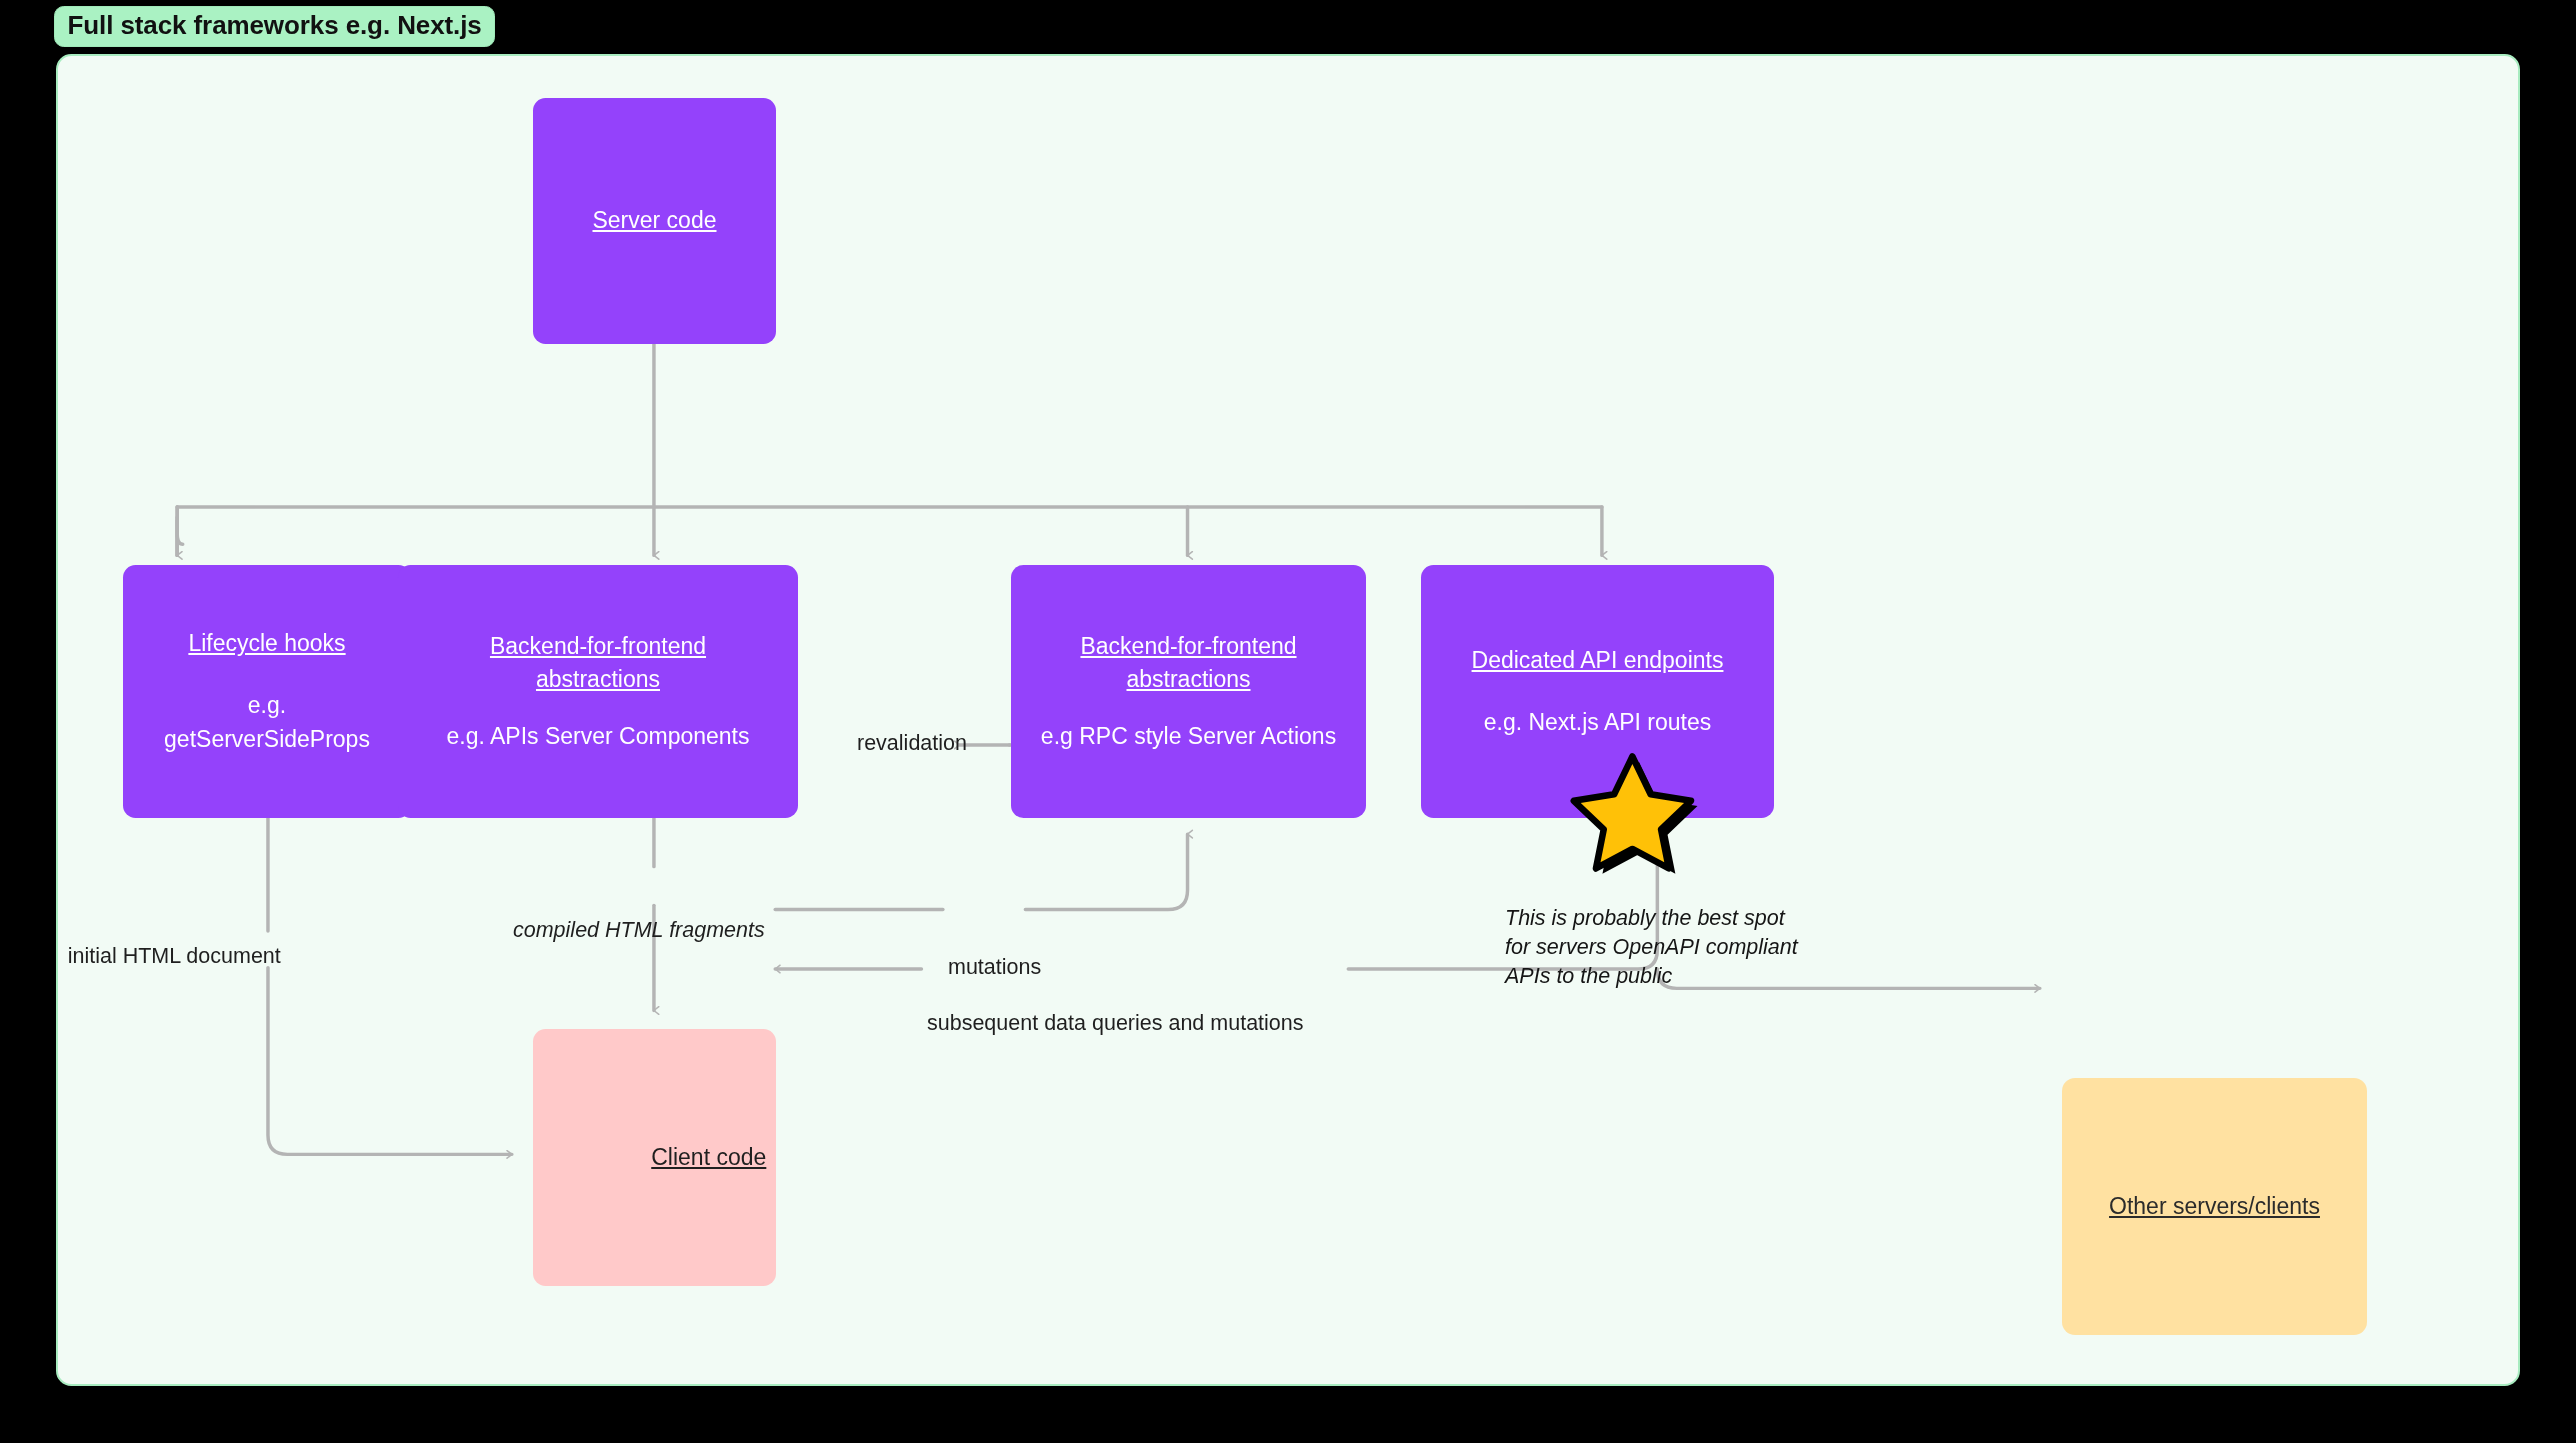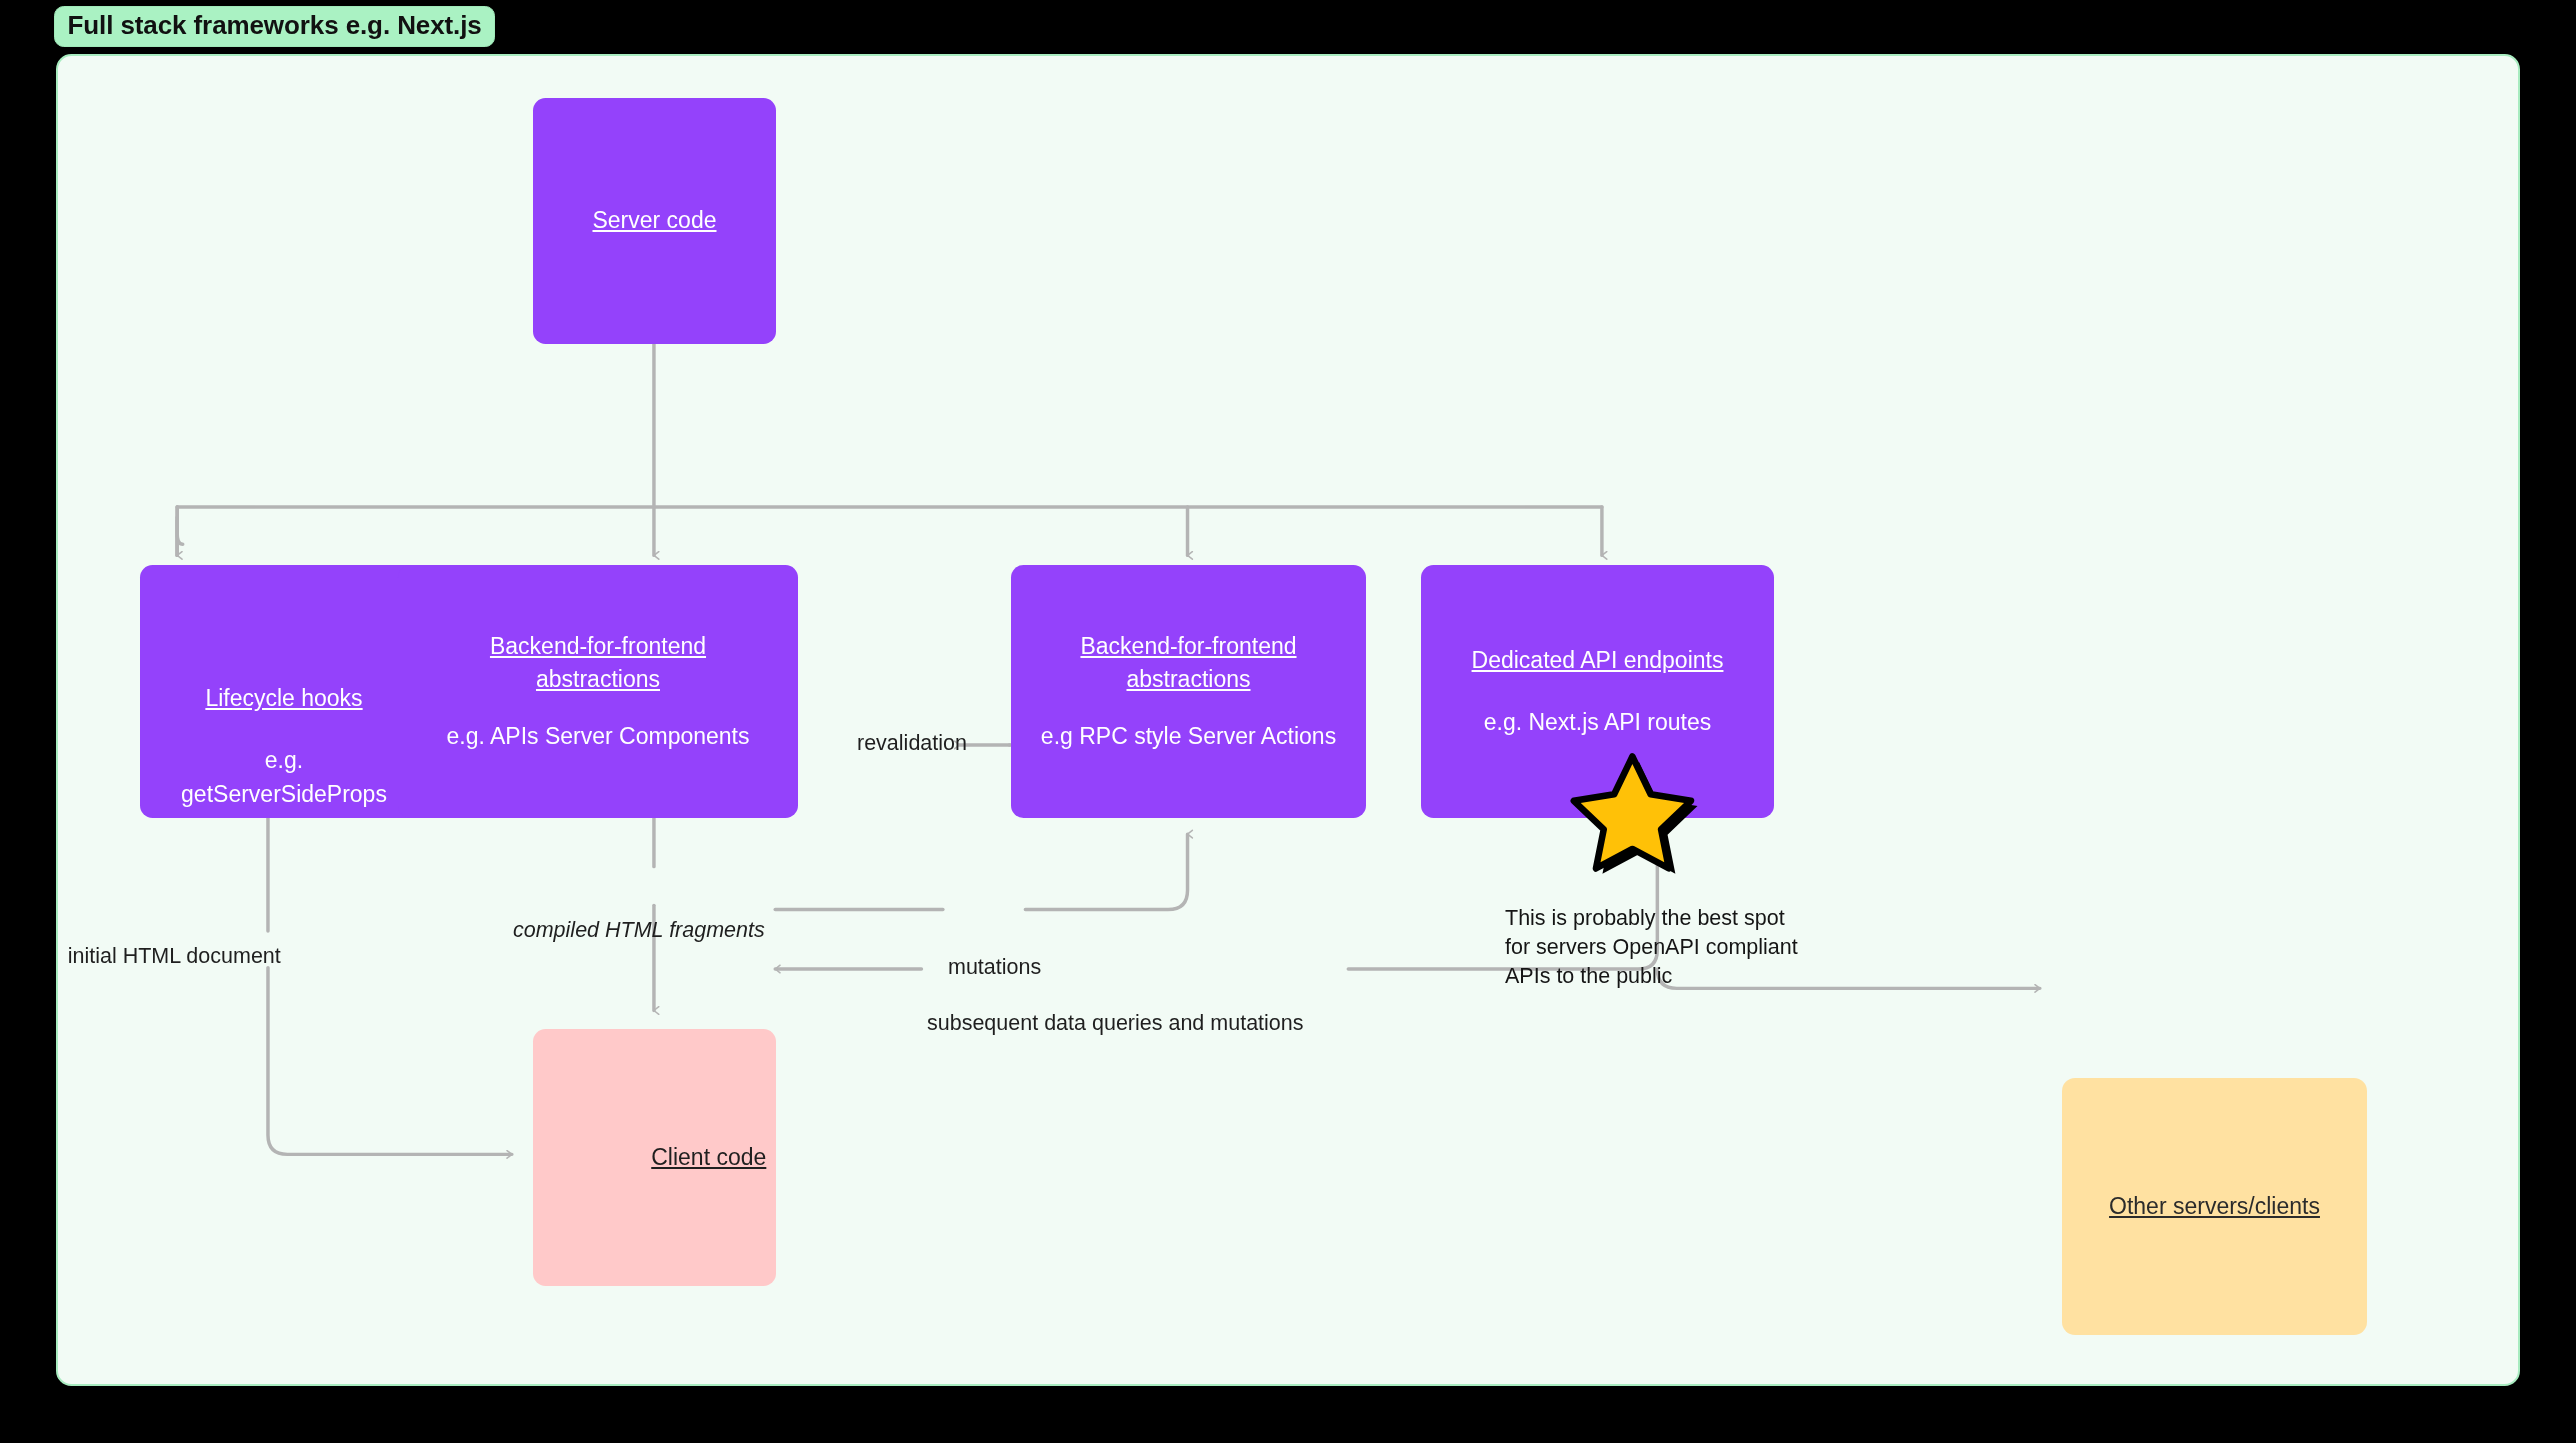--- a/index.html
+++ b/index.html
@@ -56,21 +56,21 @@
   .node.pink   { background: #ffc9c9; color: #1f1f1f; }
   .node.amber  { background: #ffe1a1; color: #2b2b2b; }
 
   .node-title { font-size: 23px; line-height: 1.45; text-decoration: underline; }
   .node-sub   { font-size: 23px; line-height: 1.45; }
   .gap-sm { height: 23.6px; }
   .gap-md { height: 29px; }
 
   
   #node-server-code        { left: 475px;  top: 42px;   width: 243px; height: 246px; }
-  #node-lifecycle-hooks    { left: 82px;   top: 509px;  width: 288px; height: 253px; justify-content: flex-end; }
+  #node-lifecycle-hooks    { left: 65px;   top: 509px;  width: 288px; height: 253px; }
   #node-bff-rsc            { left: 340px;  top: 509px;  width: 400px; height: 253px; }
   #node-bff-rpc            { left: 953px; top: 509px;  width: 355px; height: 253px; }
   #node-api-endpoints      { left: 1363px; top: 509px;  width: 353px; height: 253px; }
   #node-client-code        { left: 475px;  top: 973px; width: 243px; height: 257px; align-items: flex-end; }
   #node-other-servers      { left: 2004px; top: 1022px; width: 305px; height: 257px; border-radius: 13px; }
 
   
   .edge-label {
     position: absolute;
     font-size: 21.5px;
@@ -86,20 +86,21 @@
   #label-subsequent              { left: 869px; top: 957px; }
 
   
   .note {
     position: absolute;
     left: 1447px; top: 848px;
     width: 361px;
     font-size: 21.5px;
     line-height: 1.36;
     color: #151515;
+    font-style: italic;
   }
 
   
   .star-sticker {
     position: absolute;
     left: 1511px; top: 694px;
     width: 132px; height: 125px;
   }
 </style>
 </head>

